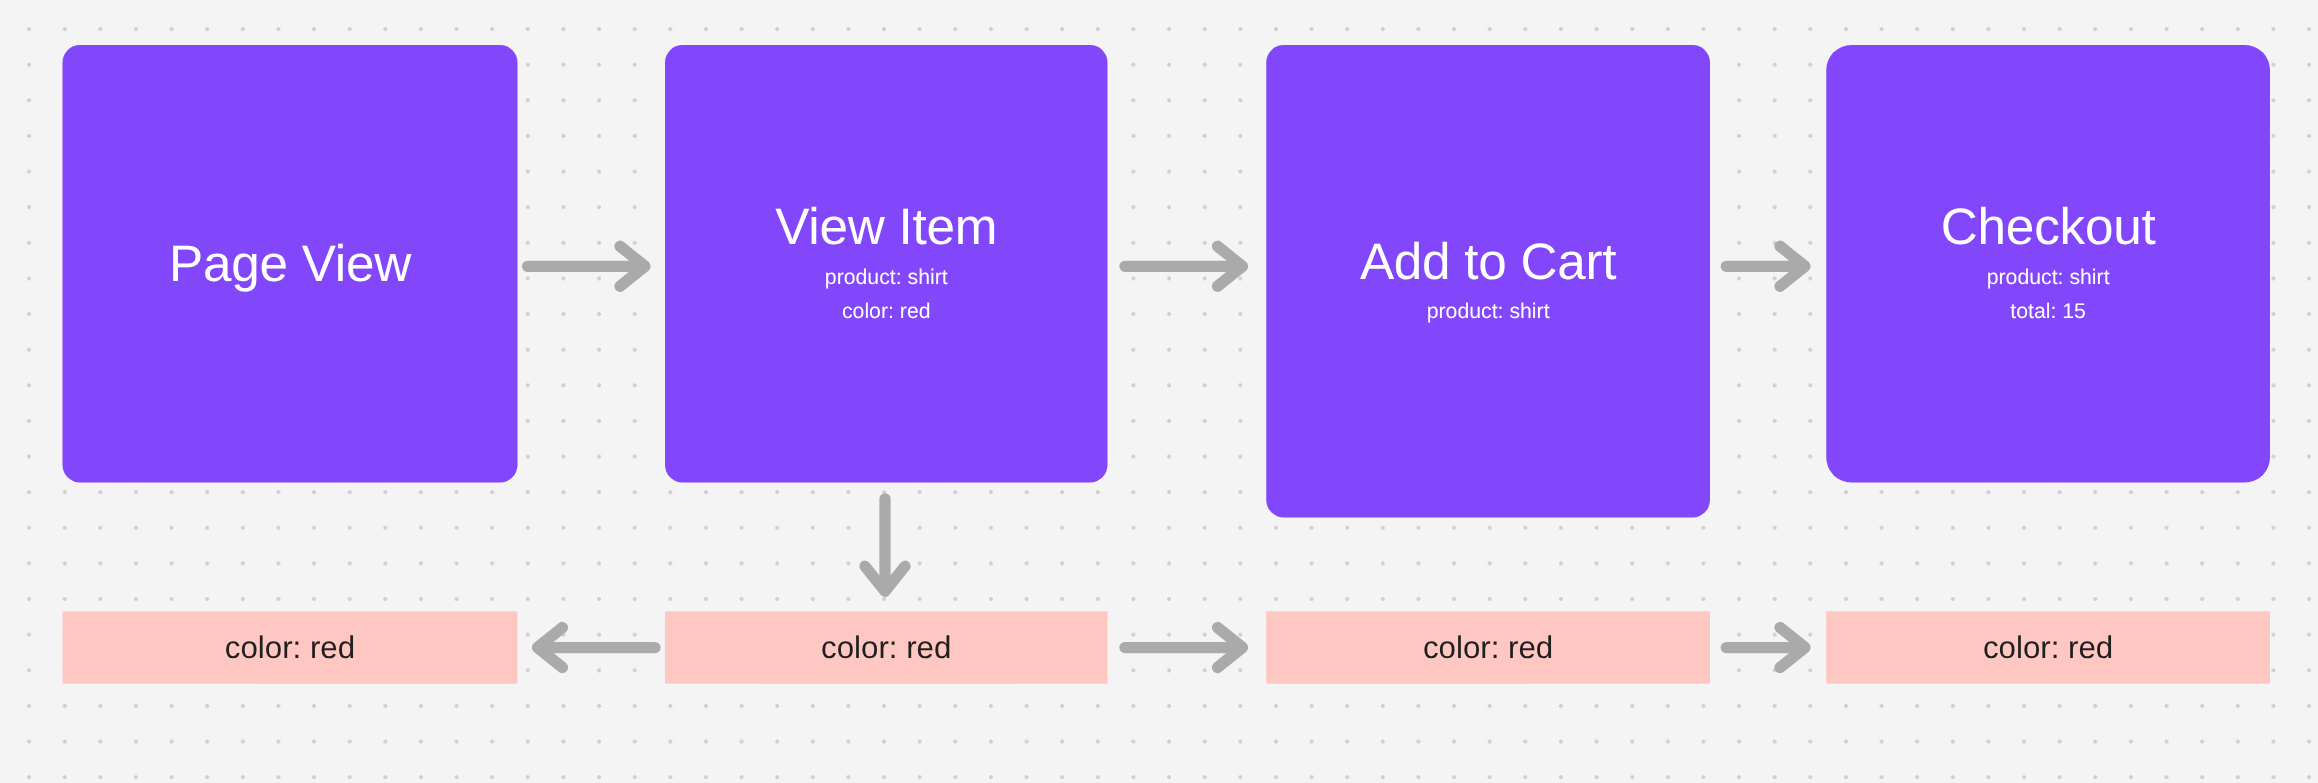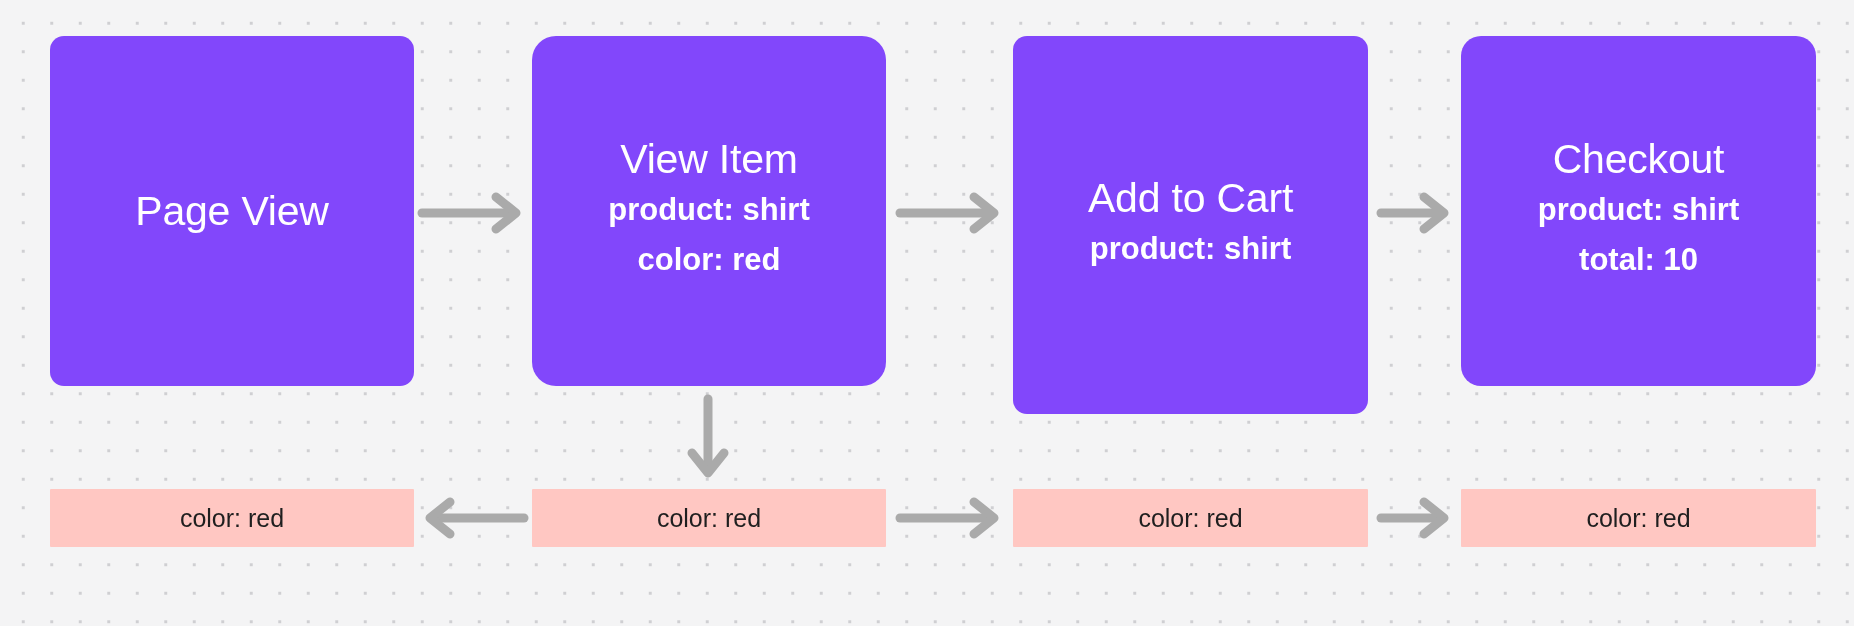--- a/index.html
+++ b/index.html
@@ -41,23 +41,23 @@
     padding: 8px 10px;
   }
   .event-node .node-title {
     font-size: 41px;
     line-height: 1.08;
     font-weight: 400;
     letter-spacing: -0.2px;
     white-space: nowrap;
   }
   .event-node .node-prop {
-    font-size: 31px;
+    font-size: 17px;
     line-height: 1.62;
-    font-weight: 700;
+    font-weight: 400;
     white-space: nowrap;
   }
   .event-node .node-props {
     display: flex;
     flex-direction: column;
     align-items: center;
     margin-top: 4px;
   }
 
   
@@ -83,40 +83,40 @@
 </head>
 <body>
 
 <div id="flow-canvas">
 
   <div class="event-node no-props" style="left:50px; top:36px; width:364px; height:350px;">
     <div class="node-title">Page View</div>
 
   </div>
 
-  <div class="event-node" style="left:532px; top:36px; width:354px; height:350px;border-radius:24px;">
+  <div class="event-node" style="left:532px; top:36px; width:354px; height:350px;">
     <div class="node-title">View Item</div>
     <div class="node-props">
       <div class="node-prop">product: shirt</div>
       <div class="node-prop">color: red</div>
     </div>
   </div>
 
   <div class="event-node" style="left:1013px; top:36px; width:355px; height:378px;">
     <div class="node-title">Add to Cart</div>
     <div class="node-props">
       <div class="node-prop">product: shirt</div>
     </div>
   </div>
 
   <div class="event-node" style="left:1461px; top:36px; width:355px; height:350px;border-radius:20px;">
     <div class="node-title">Checkout</div>
     <div class="node-props">
       <div class="node-prop">product: shirt</div>
-      <div class="node-prop">total: 10</div>
+      <div class="node-prop">total: 15</div>
     </div>
   </div>
 
   <div class="prop-node" style="left:50px; top:489px; width:364px; height:58px;">
     <span>color: red</span>
   </div>
 
   <div class="prop-node" style="left:532px; top:489px; width:354px; height:58px;">
     <span>color: red</span>
   </div>

